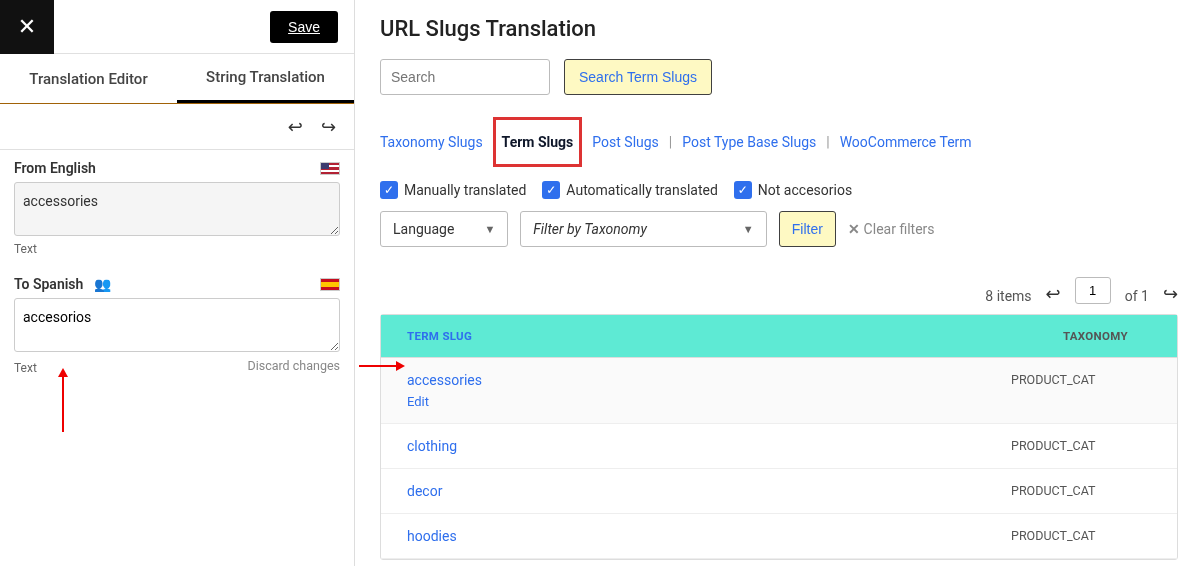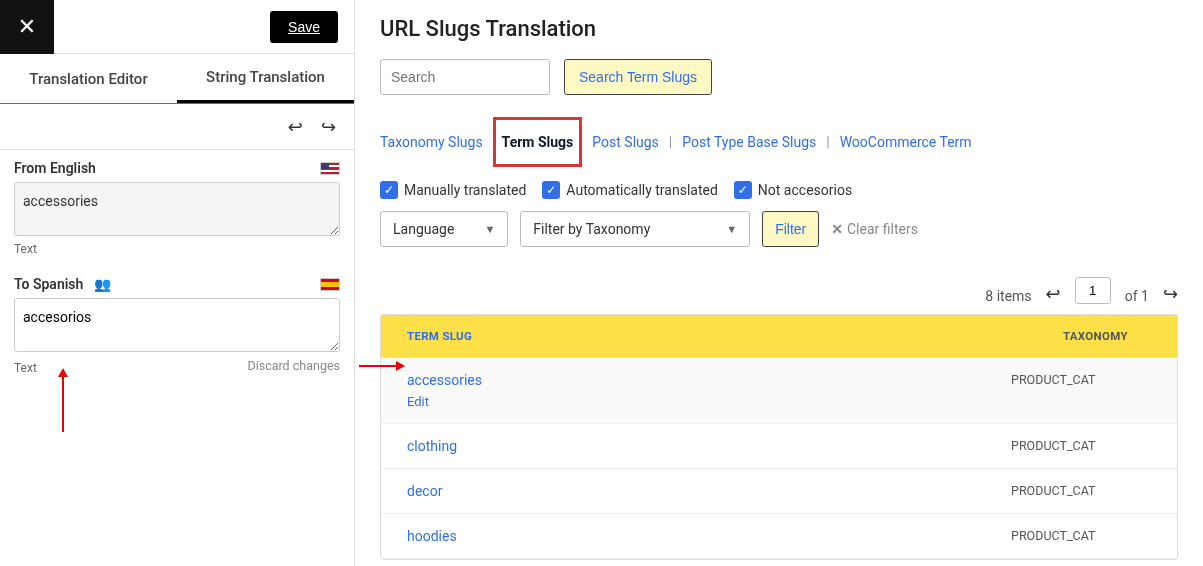--- a/index.html
+++ b/index.html
@@ -48,30 +48,30 @@
 .search-input { width: 170px; padding: 9px 10px; border: 1px solid #bbb; border-radius: 3px; font-size: 14px; }
 .btn-outline { border: 1px solid #404040; color: #2f6fed; background: #fef9c3; border-radius: 3px; padding: 9px 14px; font-size: 14px; cursor: pointer; }
 .slug-tabs { display: flex; gap: 10px; align-items: center; margin-bottom: 14px; flex-wrap: wrap; }
 .slug-tab { color: #2f6fed; font-size: 14px; cursor: pointer; }
 .slug-tab.active { border: 3px solid #d33; padding: 14px 6px; color: #0f172a; font-weight: 700; }
 .sep { color: #999; }
 .filter-row { display: flex; gap: 16px; align-items: center; margin-bottom: 12px; flex-wrap: wrap; }
 .chk { display: flex; align-items: center; gap: 6px; font-size: 14px; }
 .chkbox { width: 18px; height: 18px; background: #2f6fed; border-radius: 3px; display: inline-flex; align-items: center; justify-content: center; color: #fff; font-size: 12px; cursor: pointer; }
 .dropdown { border: 1px solid #bbb; border-radius: 3px; padding: 9px 12px; font-size: 14px; display: inline-flex; align-items: center; gap: 30px; cursor: pointer; background: #fff; }
-.dropdown.wide { gap: 76px; }
+.dropdown.wide { gap: 96px; font-style: italic; }
 .chev { font-size: 11px; color: #666; }
 .clear-filters { color: #888; font-size: 14px; cursor: pointer; }
 .clear-filters .x { font-weight: bold; margin-right: 4px; }
 .filter-controls { display: flex; gap: 12px; align-items: center; margin-bottom: 30px; }
 .pager-row { display: flex; justify-content: flex-end; align-items: flex-end; gap: 14px; font-size: 14px; color: #555; margin-bottom: 10px; }
 .pager-arrow { font-size: 18px; cursor: pointer; color: #333; }
 .page-input { width: 36px; text-align: center; border: 1px solid #bbb; border-radius: 3px; padding: 5px 2px; font-size: 13px; }
 .table { border: 1px solid #ddd; border-radius: 3px; }
-.thead { display: flex; background: #fde047; border-bottom: 1px solid #ddd; }
+.thead { display: flex; background: #5eead4; border-bottom: 1px solid #ddd; }
 .th { padding: 14px 26px; font-size: 11.5px; font-weight: 700; color: #2f6fed; letter-spacing: 0.3px; }
 .th.slug { flex: 1; }
 .th.tax { width: 140px; color: #555; }
 .trow { display: flex; border-bottom: 1px solid #eee; padding: 14px 26px; align-items: flex-start; }
 .trow .slug { flex: 1; color: #2f6fed; font-size: 14px; cursor: pointer; }
 .trow .tax { width: 140px; color: #555; font-size: 12.5px; }
 .edit-link { display: block; color: #2f6fed; font-size: 13px; margin-top: 6px; cursor: pointer; }
 .trow.first { background: #fafafa; }
 </style>
 </head>

